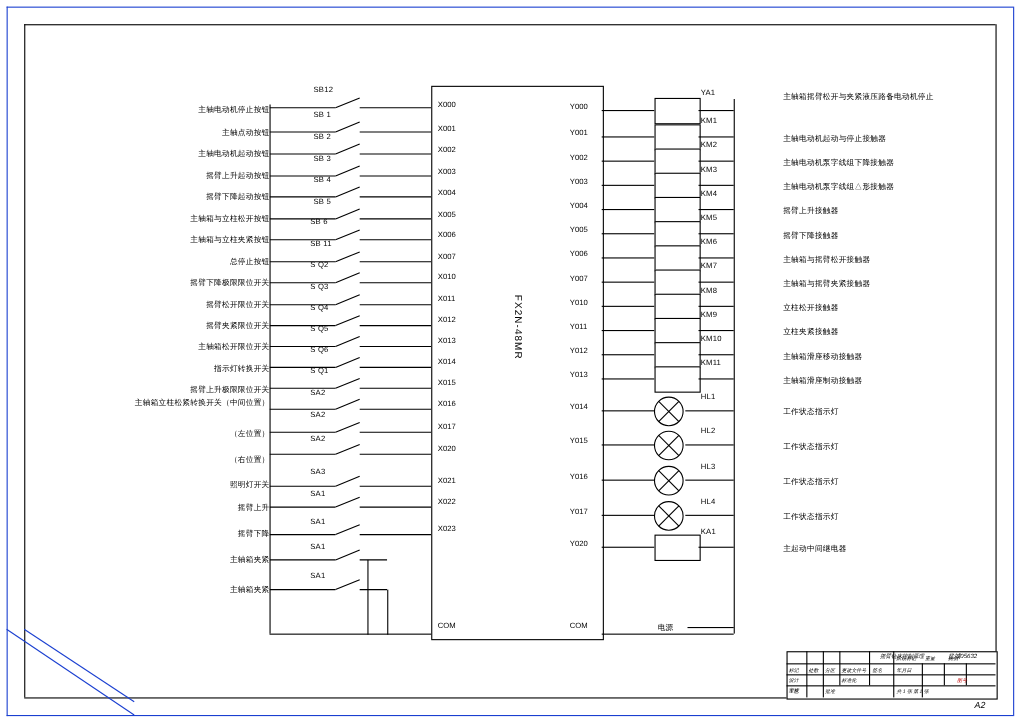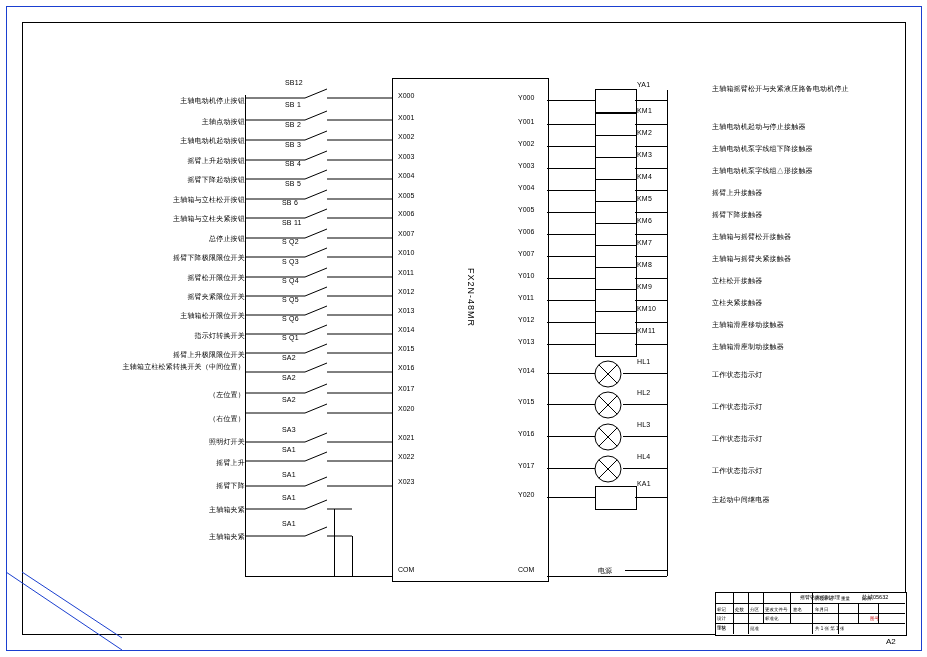--- a/index.html
+++ b/index.html
@@ -57,20 +57,21 @@
     background: #fff;
   }
   .lampsvg { position: absolute; }
   .tb { position: absolute; border: 1px solid #000; }
   .tbtxt {
     position: absolute;
     font-size: 4.5px;
     color: #000;
     white-space: nowrap;
     line-height: 6px;
+    font-style: italic;
   }
   .tbtxt.red { color: #c00000; }
   .contact { position: absolute; }
 </style>
 </head>
 <body>
 
 <div id="sheet">
 
   <div class="blue-h" style="left:6px; top:6px; width:915px;"></div>

